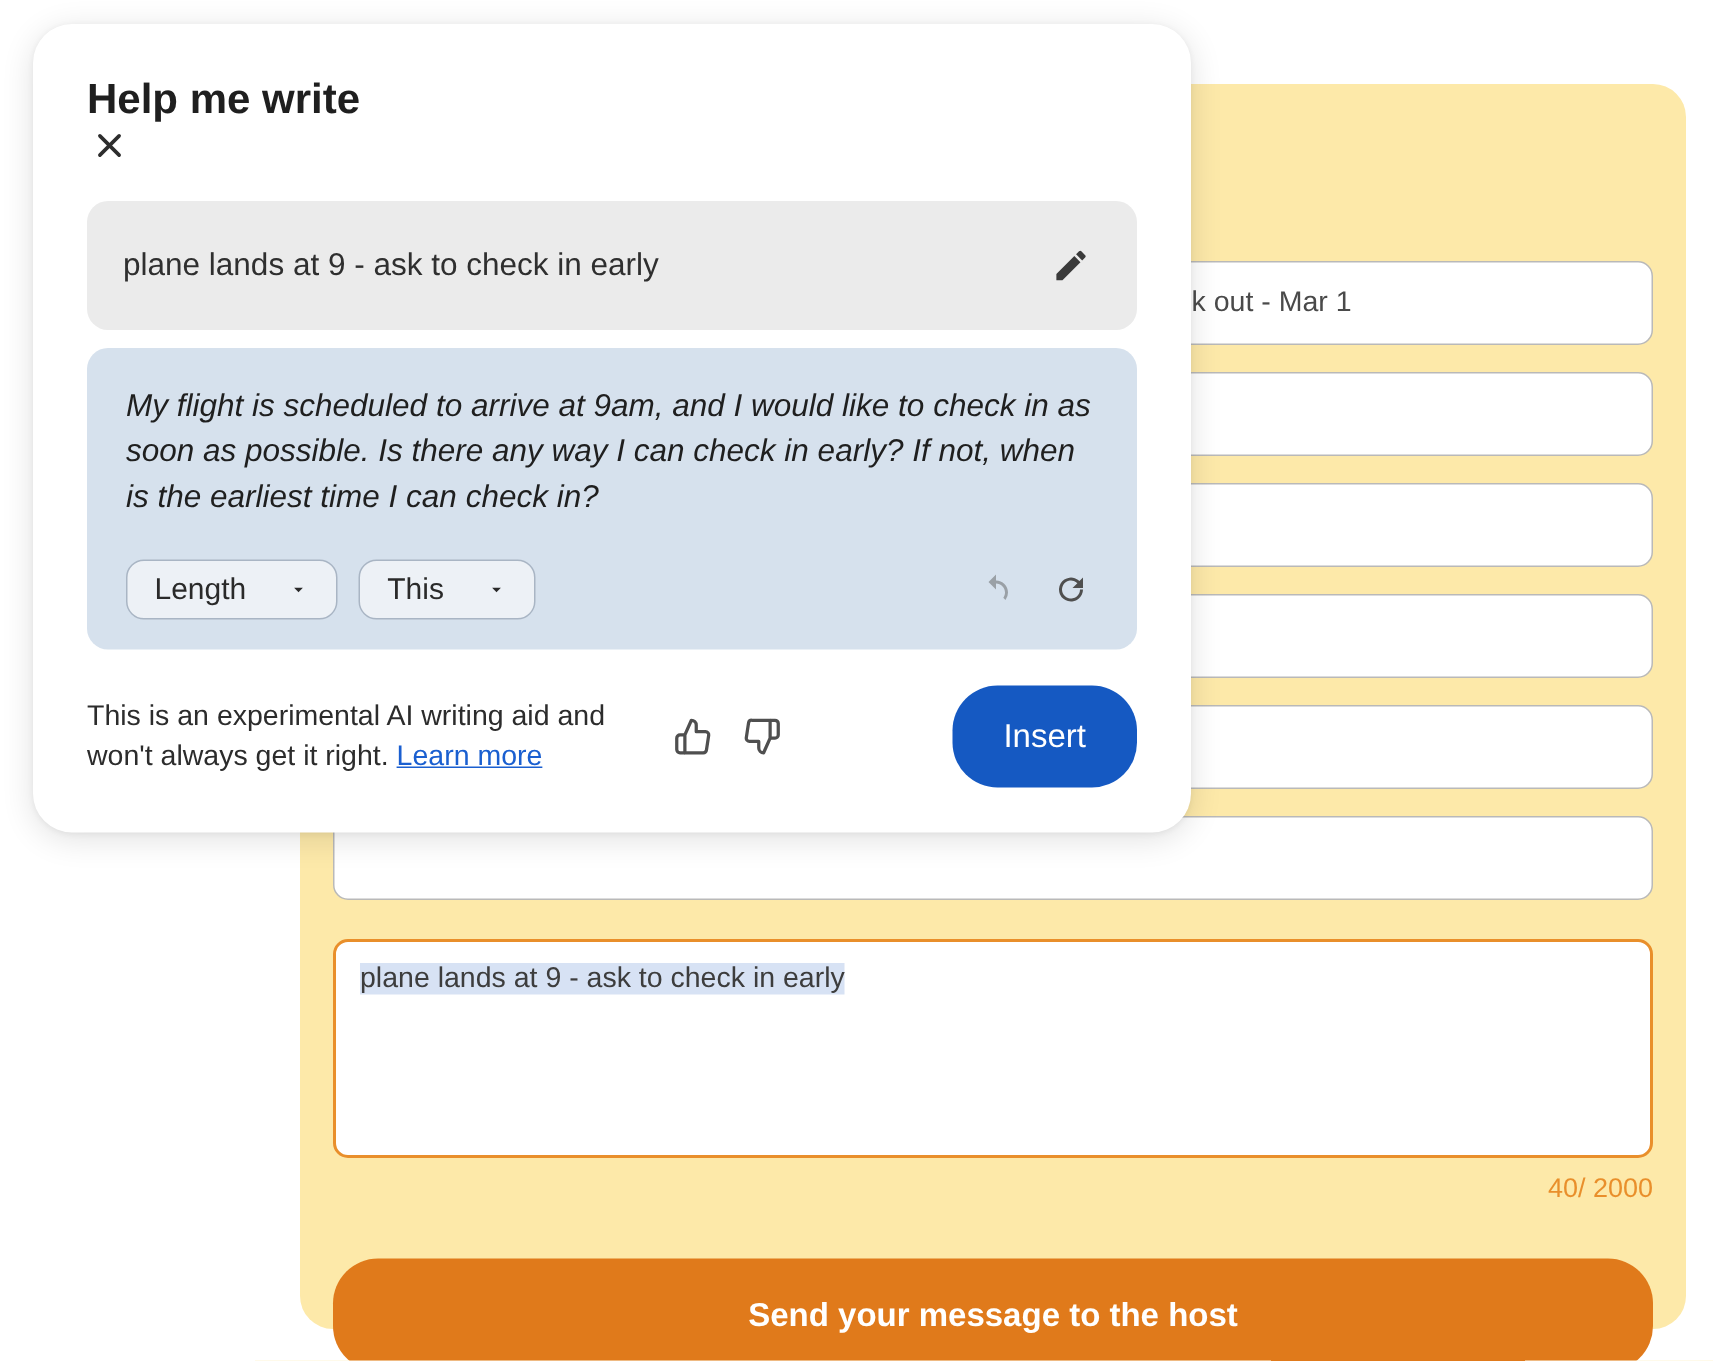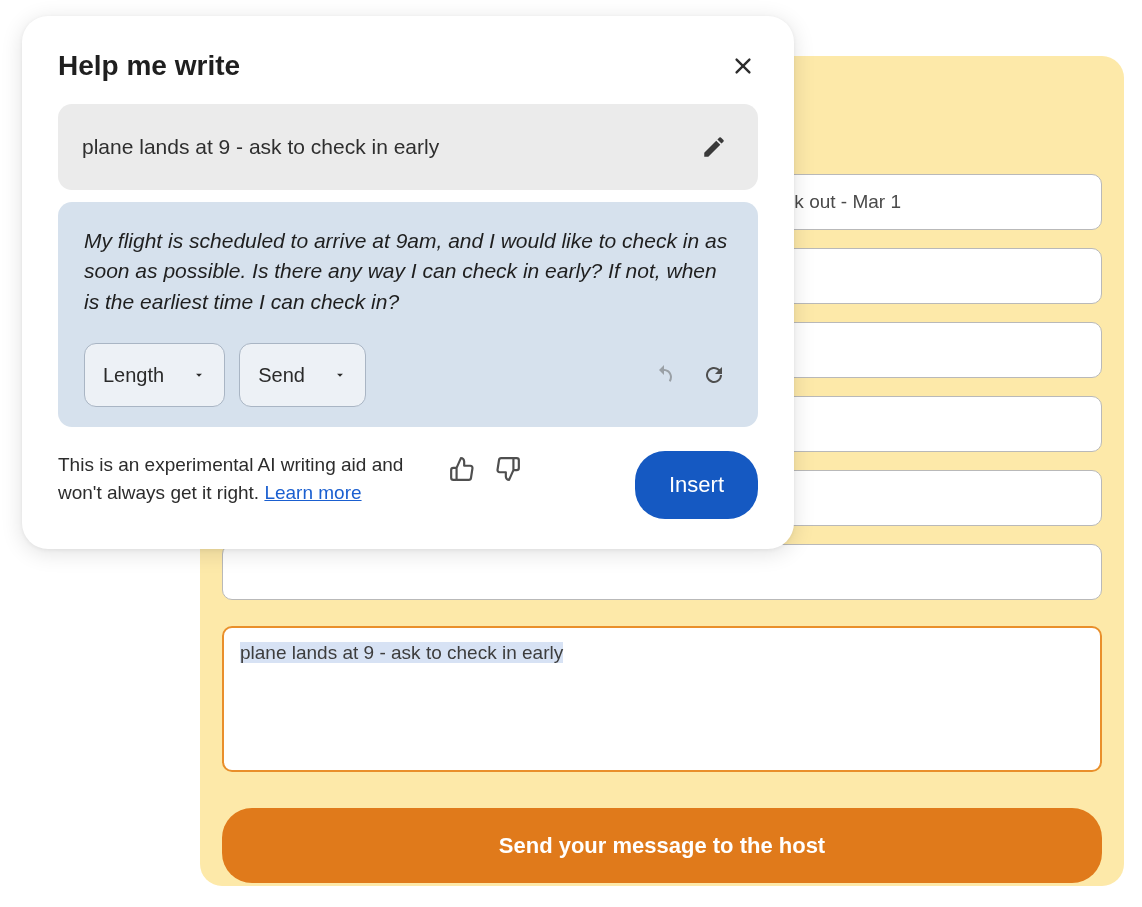--- a/index.html
+++ b/index.html
@@ -69,22 +69,23 @@
   .popup {
     position: absolute;
     left: 22px; top: 16px;
     width: 772px;
     background: #fff;
     border-radius: 26px;
     box-shadow: 0 4px 22px rgba(0,0,0,0.12), 0 1px 4px rgba(0,0,0,0.06);
     padding: 34px 36px 30px 36px;
   }
   .popup-header {
-    display: flex; justify-content: space-between; align-items: center;
+    display: flex; justify-content: space-between; 
     margin-bottom: 22px;
+    flex-direction: column;
   }
   .popup-title { font-size: 28px; font-weight: 700; color: #1f1f1f; }
   .close-x {
     width: 30px; height: 30px; display: flex; align-items: center; justify-content: center;
     cursor: pointer; color: #2d2d2d;
   }
 
   .prompt-row {
     background: #ebebeb;
     border-radius: 14px;
@@ -107,35 +108,35 @@
   }
   .gen-text { font-size: 21px; line-height: 1.45; color: #1f1f1f; font-style: italic; }
   .gen-controls {
     display: flex; align-items: center; gap: 14px;
     margin-top: 26px;
   }
   .chipbtn {
     background: #edf1f6;
     border: 1px solid #a9b5c4;
     border-radius: 12px;
-    height: 64px;
+    height: 40px;
     padding: 0 18px;
     display: flex; align-items: center; gap: 28px;
     font-size: 20px; color: #2a2a2a;
     cursor: pointer;
   }
   .flexspace { flex: 1; }
   .iconbtn {
     width: 36px; height: 36px; display: flex; align-items: center; justify-content: center;
     color: #4f4f4f; cursor: pointer;
   }
   .iconbtn.disabled { color: #9aa0a6; cursor: default; }
 
   .footer-row {
-    display: flex; gap: 22px;
+    display: flex; align-items: center; gap: 22px;
     margin-top: 24px;
   }
   .disclaimer { font-size: 19px; color: #2c2c2c; max-width: 360px; line-height: 1.45; }
   .disclaimer a { color: #1a5fd0; text-decoration: underline; cursor: pointer; }
   .thumbs { display: flex; gap: 10px; margin-left: 4px; }
   .insert-btn {
     margin-left: auto;
     height: 68px;
     padding: 0 34px;
     border: none;
@@ -161,20 +162,21 @@
       <div class="field"></div>
       <div class="field"></div>
       <div class="field"></div>
       <div class="field"></div>
     </div>
 
     <div class="msg-area-wrap">
       <div class="msg-area">
         <span class="msg-area-content"><span class="hl">plane lands at 9 - ask to check in early</span></span>
       </div>
+      <div class="char-count">40/ 2000</div>
     </div>
 
     <button class="send-btn">Send your message to the host</button>
   </div>
 
   <div class="popup">
     <div class="popup-header">
       <div class="popup-title">Help me write</div>
       <div class="close-x">
         <svg width="22" height="22" viewBox="0 0 24 24" fill="none" stroke="currentColor" stroke-width="2.6" stroke-linecap="round">
@@ -196,21 +198,21 @@
     <div class="gen-box">
       <div class="gen-text">My flight is scheduled to arrive at 9am, and I would like to check in as soon as possible. Is there any way I can check in early? If not, when is the earliest time I can check in?</div>
       <div class="gen-controls">
         <div class="chipbtn">
           <span>Length</span>
           <svg width="14" height="14" viewBox="0 0 24 24" fill="currentColor">
               <path d="M7 10l5 5 5-5z"></path>
             </svg>
         </div>
         <div class="chipbtn">
-          <span>Send</span>
+          <span>This</span>
           <svg width="14" height="14" viewBox="0 0 24 24" fill="currentColor">
               <path d="M7 10l5 5 5-5z"></path>
             </svg>
         </div>
         <div class="flexspace"></div>
         <div class="iconbtn disabled">
           <svg width="24" height="24" viewBox="0 0 24 24" fill="currentColor">
               <path d="M12 5V2L7 7l5 5V8c3.31 0 6 2.69 6 6 0 1.3-.42 2.5-1.12 3.47l1.46 1.46A7.96 7.96 0 0 0 20 14c0-4.42-3.58-8-8-8z"></path>
             </svg>
         </div>

